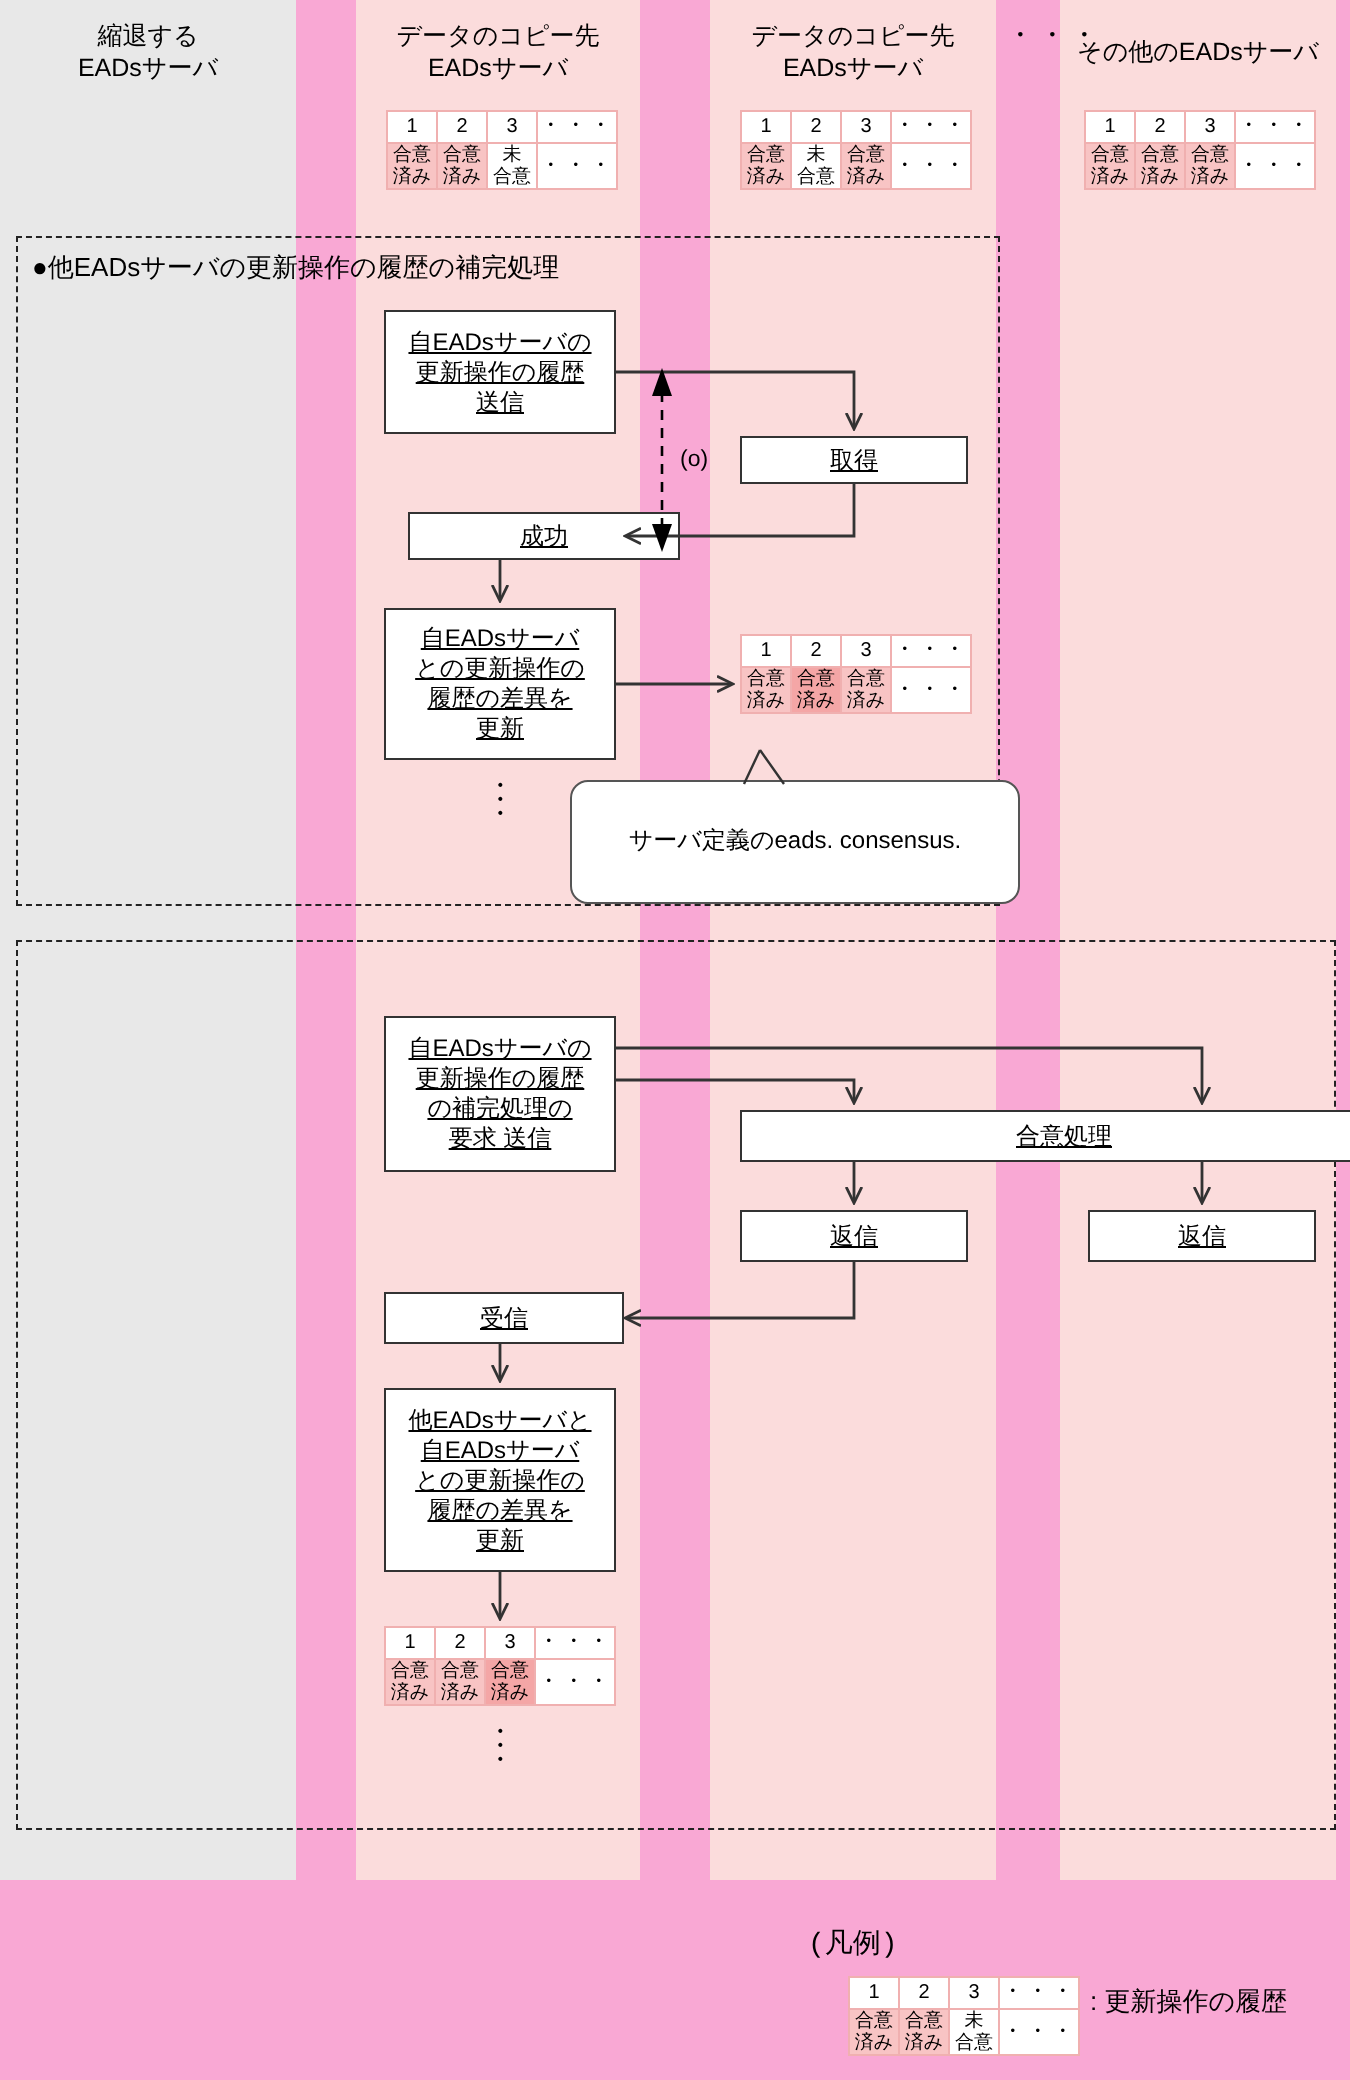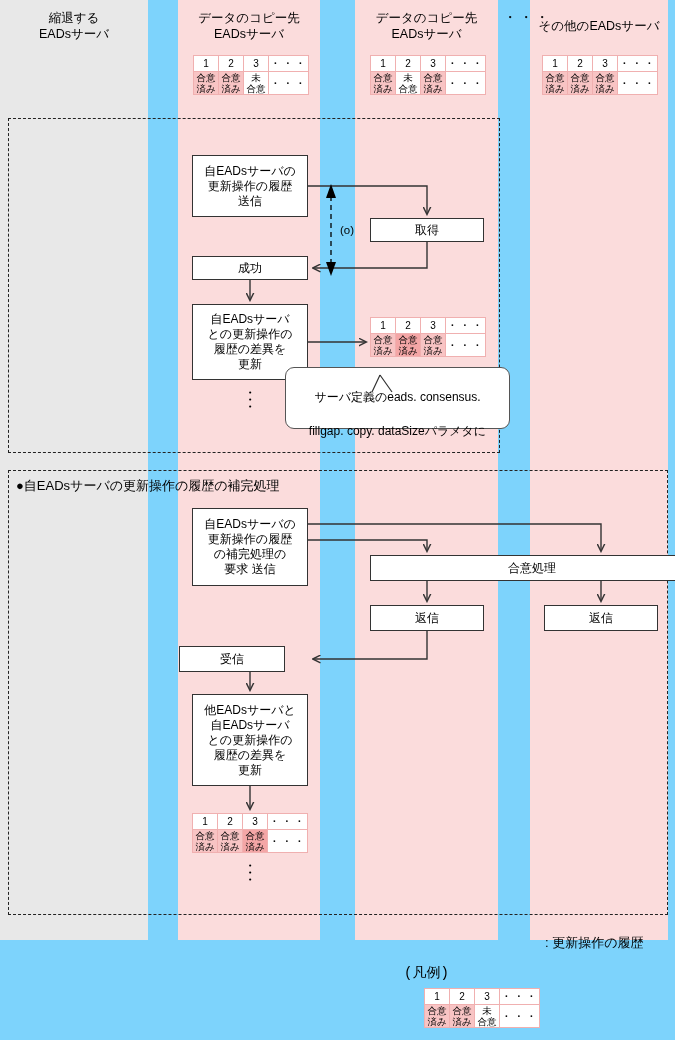--- a/index.html
+++ b/index.html
@@ -7,21 +7,21 @@
     padding: 0;
     background: #ffffff;
   }
   body {
     font-family: "Liberation Sans", "DejaVu Sans", sans-serif;
   }
   #page {
     position: relative;
     width: 675px;
     height: 1040px;
-    background: #7dd3fc;
+    background: #f9a8d4;
     overflow: hidden;
   }
 
   
   .lane {
     position: absolute;
     top: 0;
     box-sizing: border-box;
   }
   .lane-gray   { background: #e8e8e8; }
@@ -84,20 +84,21 @@
     background: #ffffff;
     display: flex;
     align-items: center;
     justify-content: center;
     text-align: center;
     font-size: 12px;
     line-height: 15px;
     color: #000;
     white-space: pre-line;
     padding: 1px 2px;
+    text-decoration: underline;
   }
 
   
   .svg-layer {
     position: absolute;
     left: 0;
     top: 0;
     width: 675px;
     height: 1040px;
     pointer-events: none;
@@ -244,28 +245,29 @@
       <tr>
         <td class="state pink">合意<br>済み</td>
         <td class="state pink">合意<br>済み</td>
         <td class="state pink">合意<br>済み</td>
         <td class="state dots">・・・</td>
       </tr>
     </tbody>
   </table>
 
   <div class="dash-box" style="left:8px; top:118px; width:492px; height:335px;"></div>
+  <div class="section-title" style="left:16px; top:126px;">●他EADsサーバの更新操作の履歴の補完処理</div>
 
   <div class="pbox" style="left:192px; top:155px; width:116px; height:62px;">自EADsサーバの
 更新操作の履歴
 送信</div>
 
   <div class="pbox" style="left:370px; top:218px; width:114px; height:24px;">取得</div>
 
-  <div class="pbox" style="left:192px; top:256px; width:116px; height:24px;">成功</div>
+  <div class="pbox" style="left:204px; top:256px; width:136px; height:24px;">成功</div>
 
   <div class="pbox" style="left:192px; top:304px; width:116px; height:76px;">自EADsサーバ
 との更新操作の
 履歴の差異を
 更新</div>
 
   <div class="lbl-o" style="left:340px; top:224px;">(o)</div>
 
   <table class="hist" style="left:370px; top:317px;">
     <colgroup>
@@ -289,40 +291,38 @@
       </tr>
     </tbody>
   </table>
 
   <div class="vdots" style="left:236px; top:389px; width:28px;">
     <span>・</span>
     <span>・</span>
     <span>・</span>
   </div>
 
-  <div class="callout" style="left:285px; top:367px; width:225px; height:62px;">
+  <div class="callout" style="left:285px; top:390px; width:225px; height:62px;">
     <div>サーバ定義のeads. consensus.</div>
-    <div>fillgap. copy. dataSizeパラメタに</div>
   </div>
 
   <div class="dash-box" style="left:8px; top:470px; width:660px; height:445px;"></div>
-  <div class="section-title" style="left:16px; top:478px;">●自EADsサーバの更新操作の履歴の補完処理</div>
 
   <div class="pbox" style="left:192px; top:508px; width:116px; height:78px;">自EADsサーバの
 更新操作の履歴
 の補完処理の
 要求 送信</div>
 
   <div class="pbox" style="left:370px; top:555px; width:324px; height:26px;">合意処理</div>
 
   <div class="pbox" style="left:370px; top:605px; width:114px; height:26px;">返信</div>
 
   <div class="pbox" style="left:544px; top:605px; width:114px; height:26px;">返信</div>
 
-  <div class="pbox" style="left:179px; top:646px; width:106px; height:26px;">受信</div>
+  <div class="pbox" style="left:192px; top:646px; width:120px; height:26px;">受信</div>
 
   <div class="pbox" style="left:192px; top:694px; width:116px; height:92px;">他EADsサーバと
 自EADsサーバ
 との更新操作の
 履歴の差異を
 更新</div>
 
   <table class="hist" style="left:192px; top:813px;">
     <colgroup>
         <col class="c1">
@@ -370,21 +370,21 @@
       </tr>
       <tr>
         <td class="state pink">合意<br>済み</td>
         <td class="state pink">合意<br>済み</td>
         <td class="state">未<br>合意</td>
         <td class="state dots">・・・</td>
       </tr>
     </tbody>
   </table>
 
-  <div class="legend-text" style="left:545px; top:935px;text-align:center;">: 更新操作の履歴</div>
+  <div class="legend-text" style="left:545px; top:993px;text-align:center;">: 更新操作の履歴</div>
 
   <svg class="svg-layer" viewBox="0 0 675 1040" xmlns="http://www.w3.org/2000/svg">
     <defs>
       <marker id="arrowFull" markerWidth="9" markerHeight="9" refX="7.5" refY="4.5" orient="auto" markerUnits="userSpaceOnUse">
         <path d="M0,0.6 L8,4.5 L0,8.4" fill="none" stroke="#333" stroke-width="1.4"></path>
       </marker>
       <marker id="arrowSolid" markerWidth="9" markerHeight="9" refX="7.5" refY="4.5" orient="auto" markerUnits="userSpaceOnUse">
         <path d="M0.5,0.6 L8,4.5 L0.5,8.4 Z" fill="#000" stroke="#000" stroke-width="0.6"></path>
       </marker>
     </defs>

